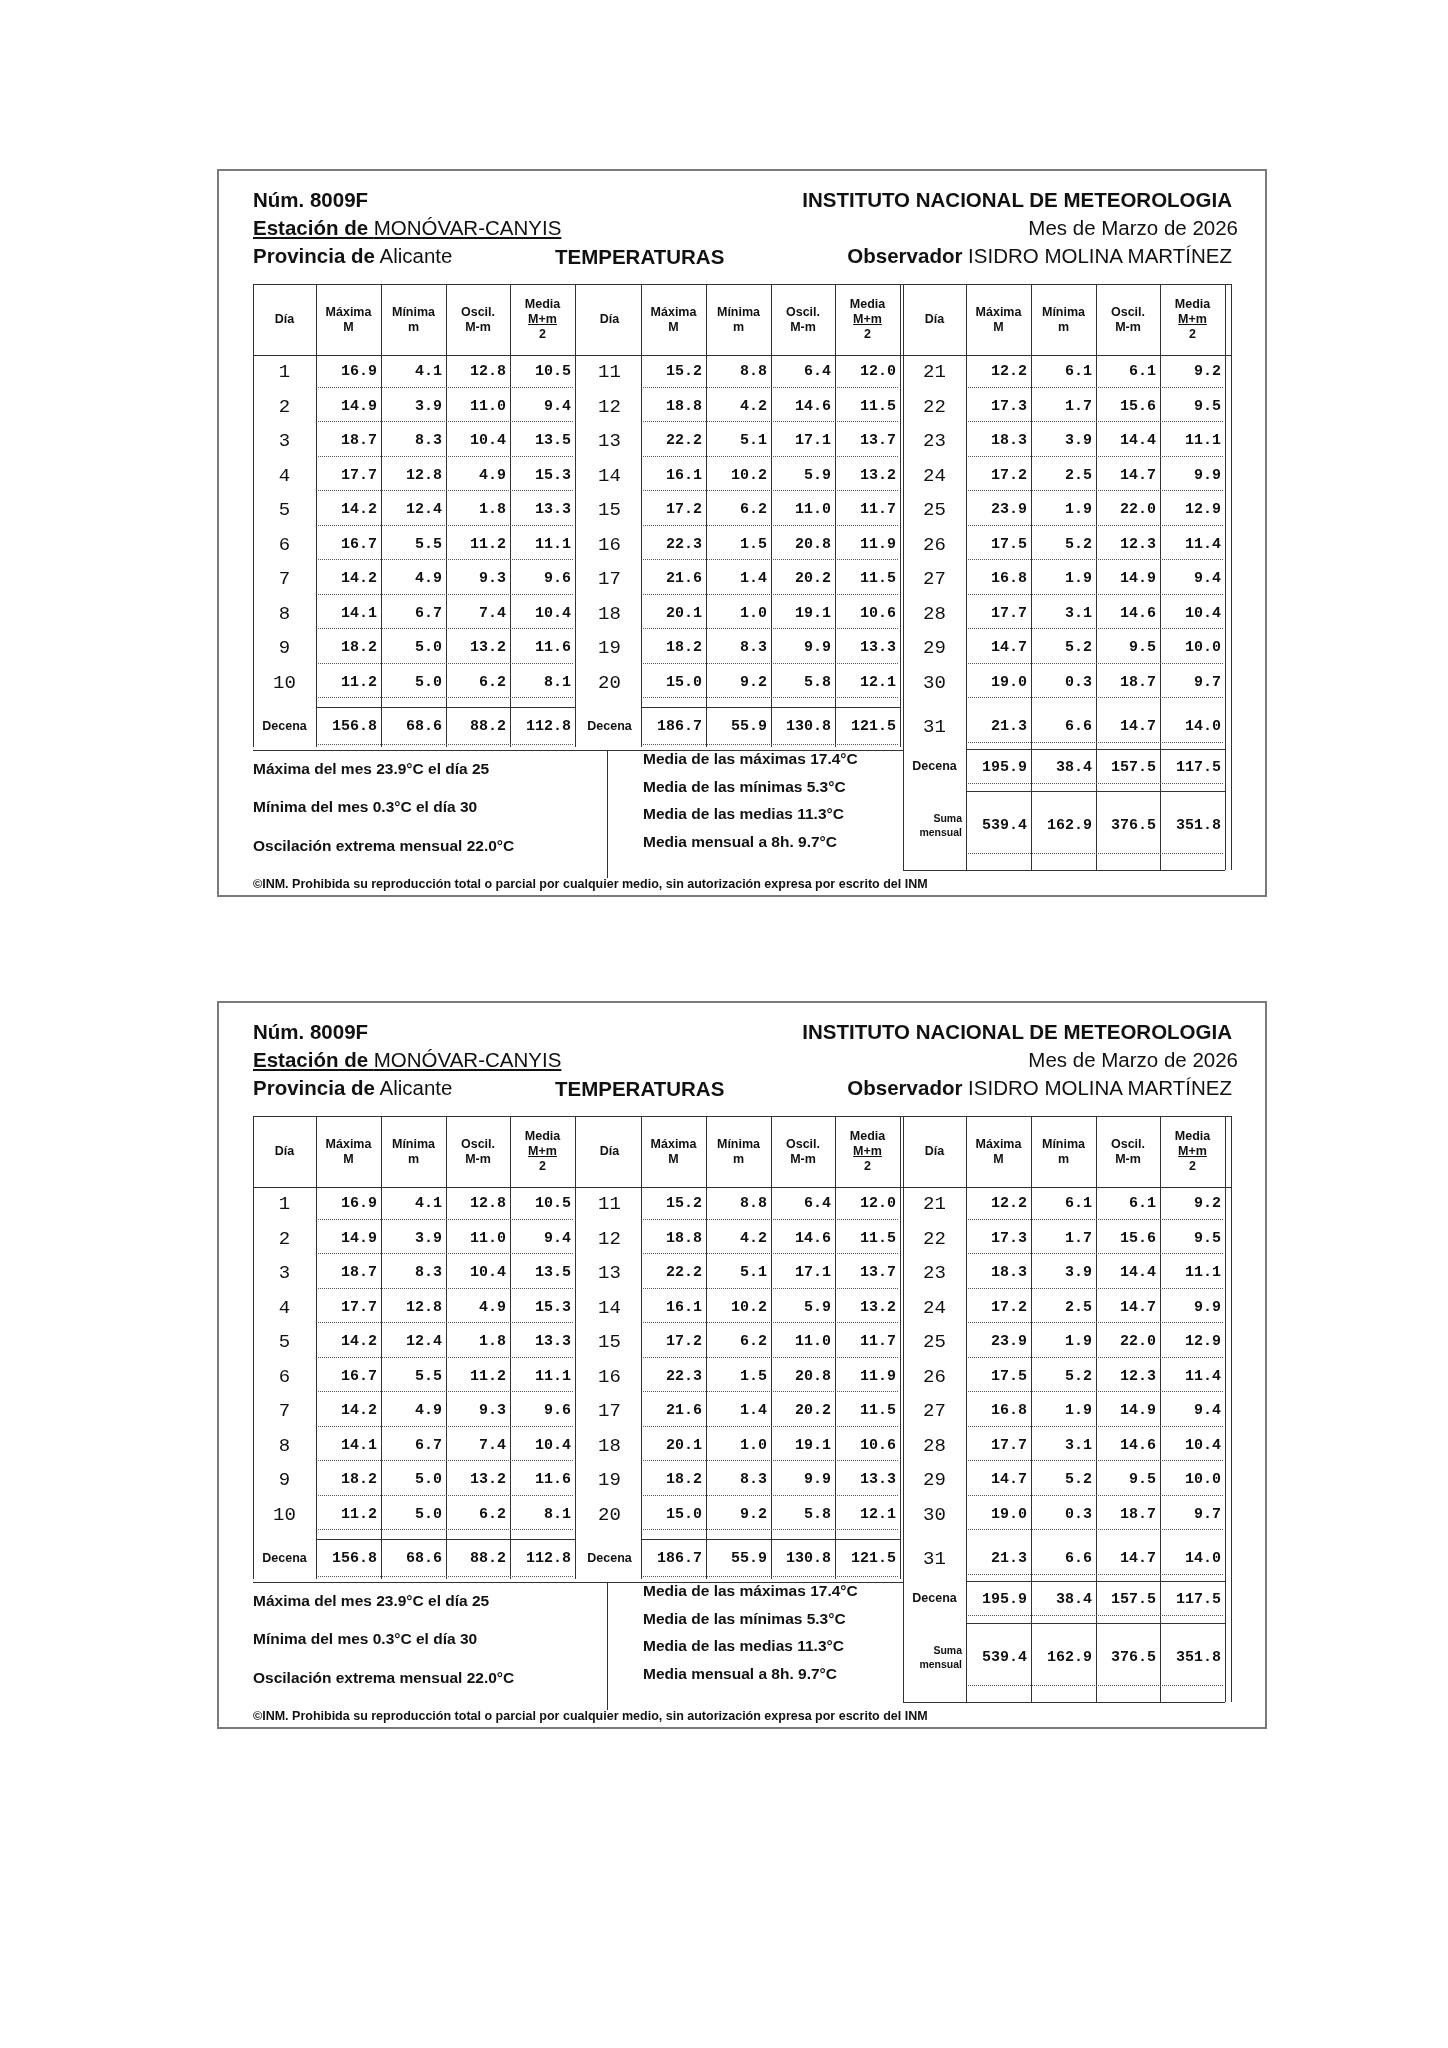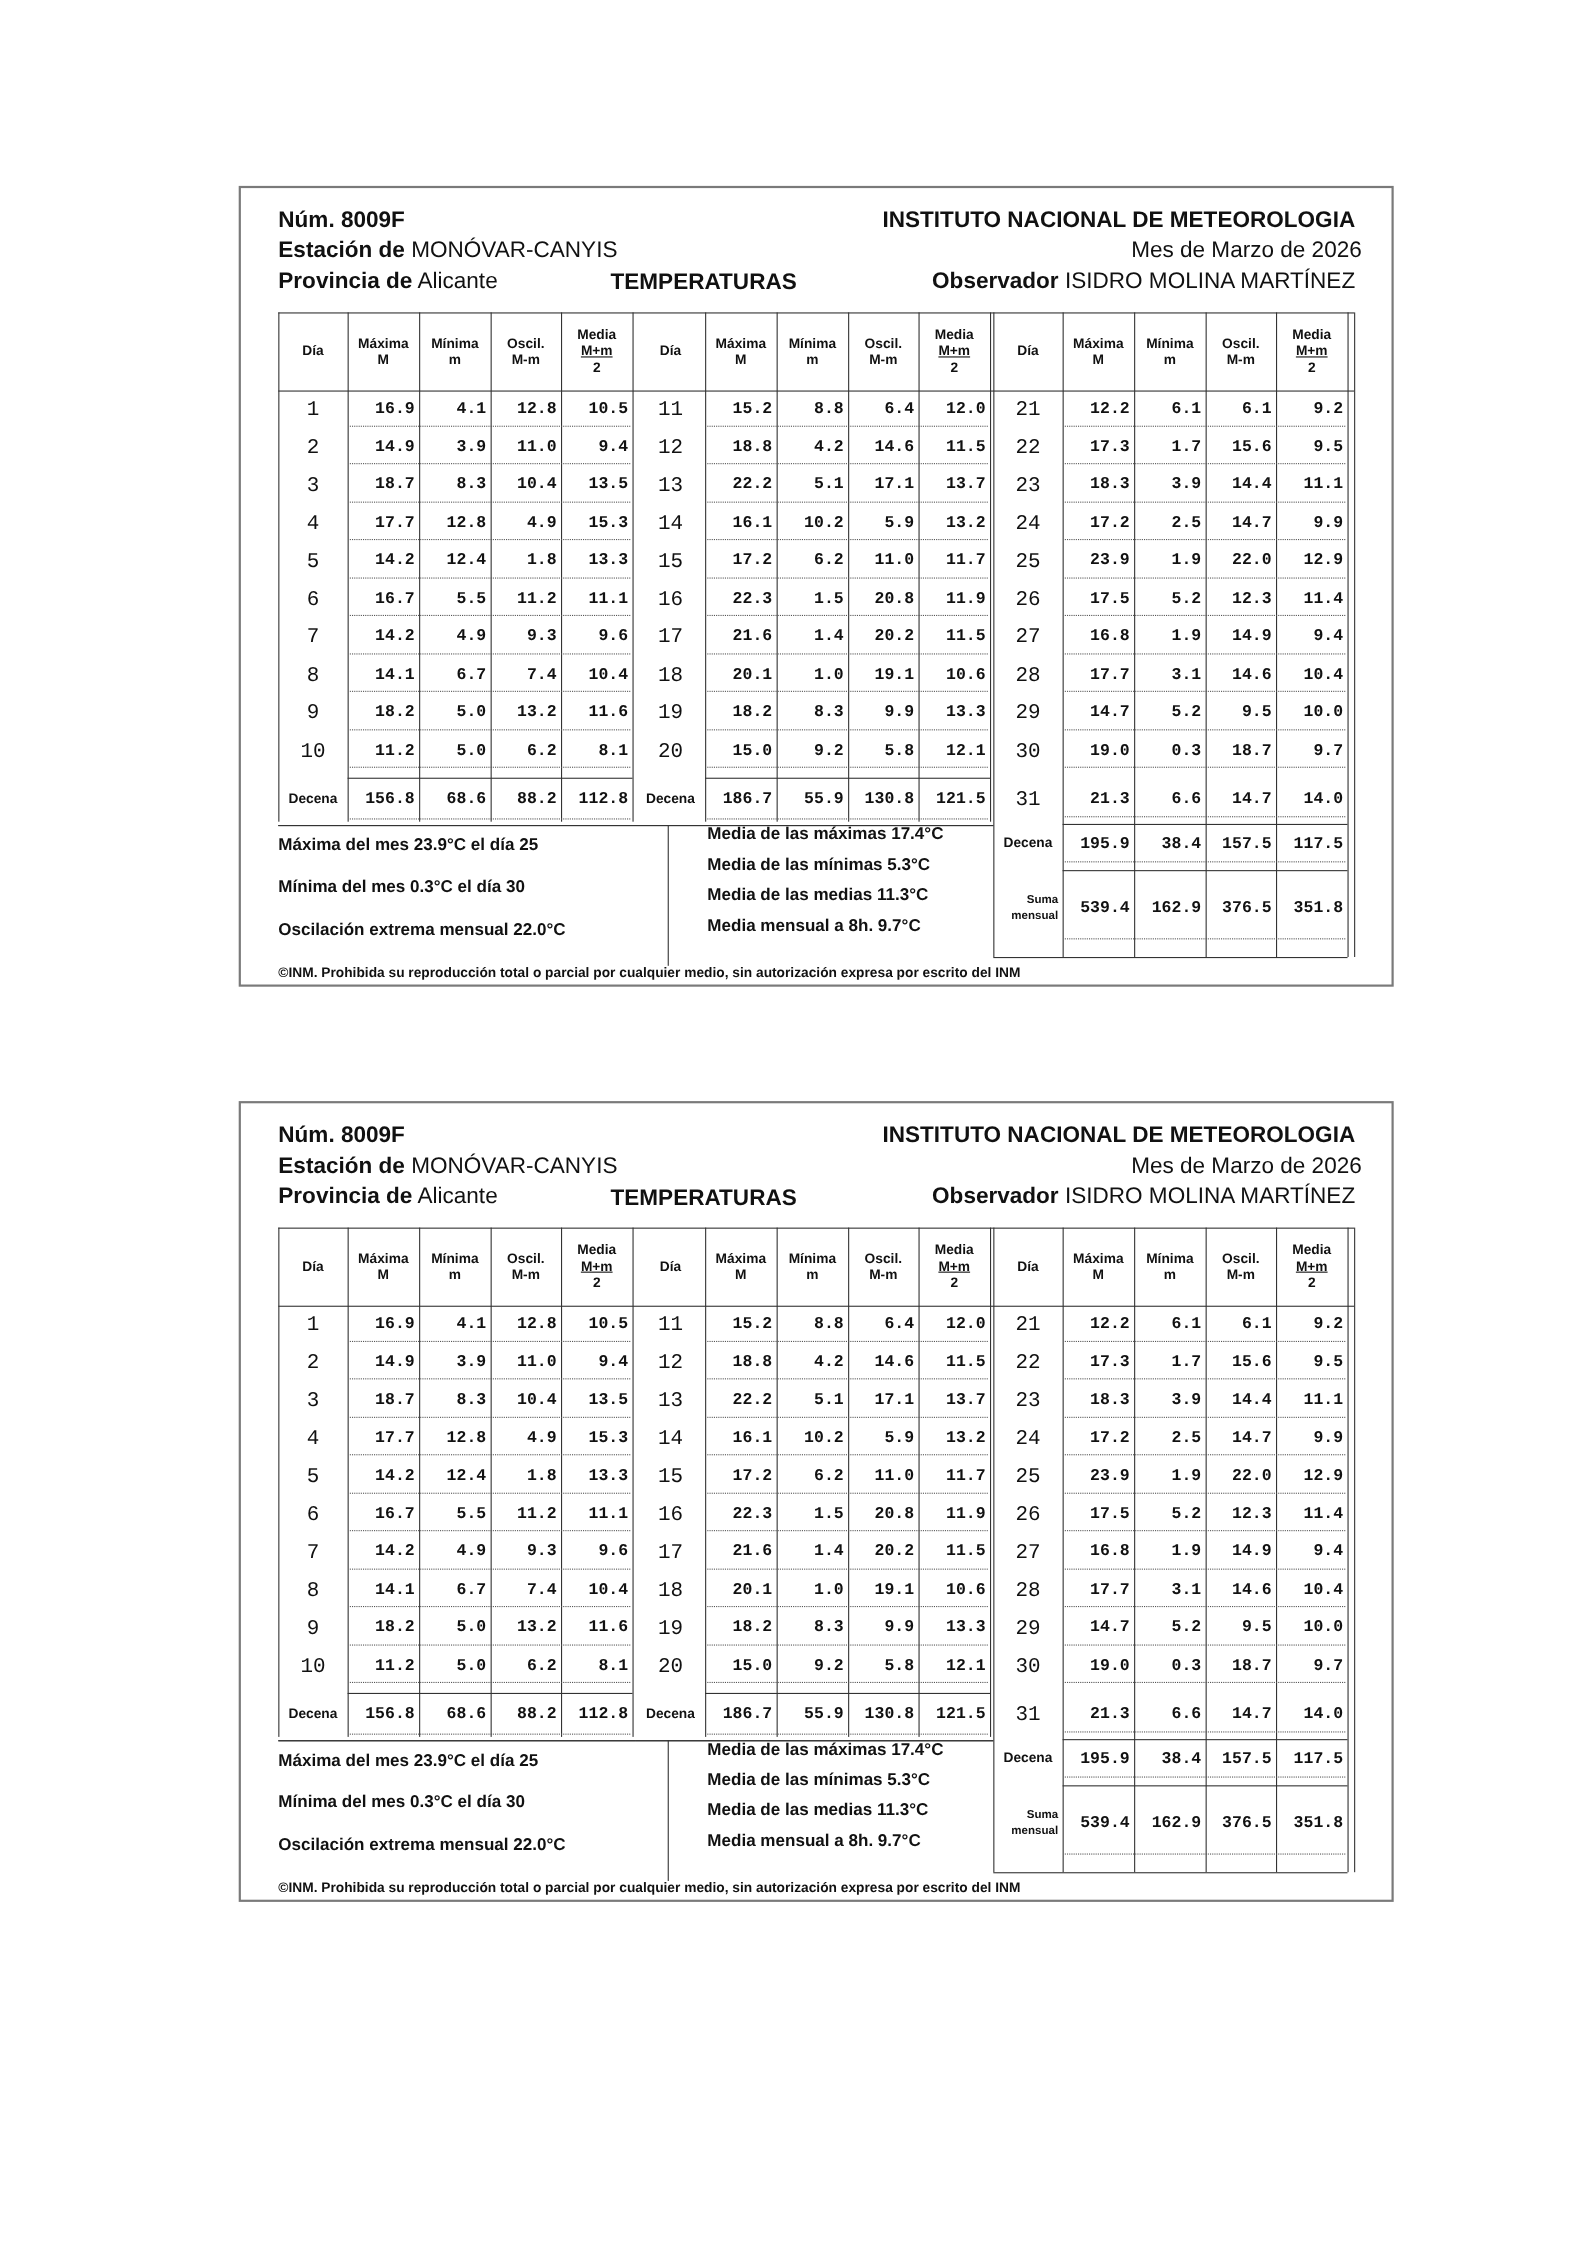--- a/index.html
+++ b/index.html
@@ -7,21 +7,21 @@
            font-family: "Liberation Sans", sans-serif; color: #111; }
 
     .panel { position: absolute; left: 217px; width: 1050px; height: 728px;
              border: 2px solid #7a7a7a; box-sizing: border-box; background: #fff; }
     #panel-0 { top: 169px; }
     #panel-1 { top: 1001px; }
 
     .hdr { position: absolute; font-size: 20.5px; line-height: 24px; white-space: nowrap; }
     .hdr b { font-weight: bold; }
     .h-num { left: 34px; top: 17px; font-weight: bold; }
-    .h-est { left: 34px; top: 45px; }
+    .h-est { left: 34px; top: 45px; text-decoration: underline; }
     .h-prov { left: 34px; top: 73px; }
     .h-temp { left: 336px; top: 74px; font-weight: bold; }
     .h-inst { right: 33px; top: 17px; font-weight: bold; }
     .h-mes { right: 27px; top: 45px; }
     .h-obs { right: 33px; top: 73px; }
 
     
     .grid { position: absolute; left: 34px; top: 113px; width: 980px; height: 590px; }
     .vl { position: absolute; top: 0; width: 0; border-left: 1.6px solid #333; }
     .hl { position: absolute; height: 0; border-top: 1.6px solid #333; }

